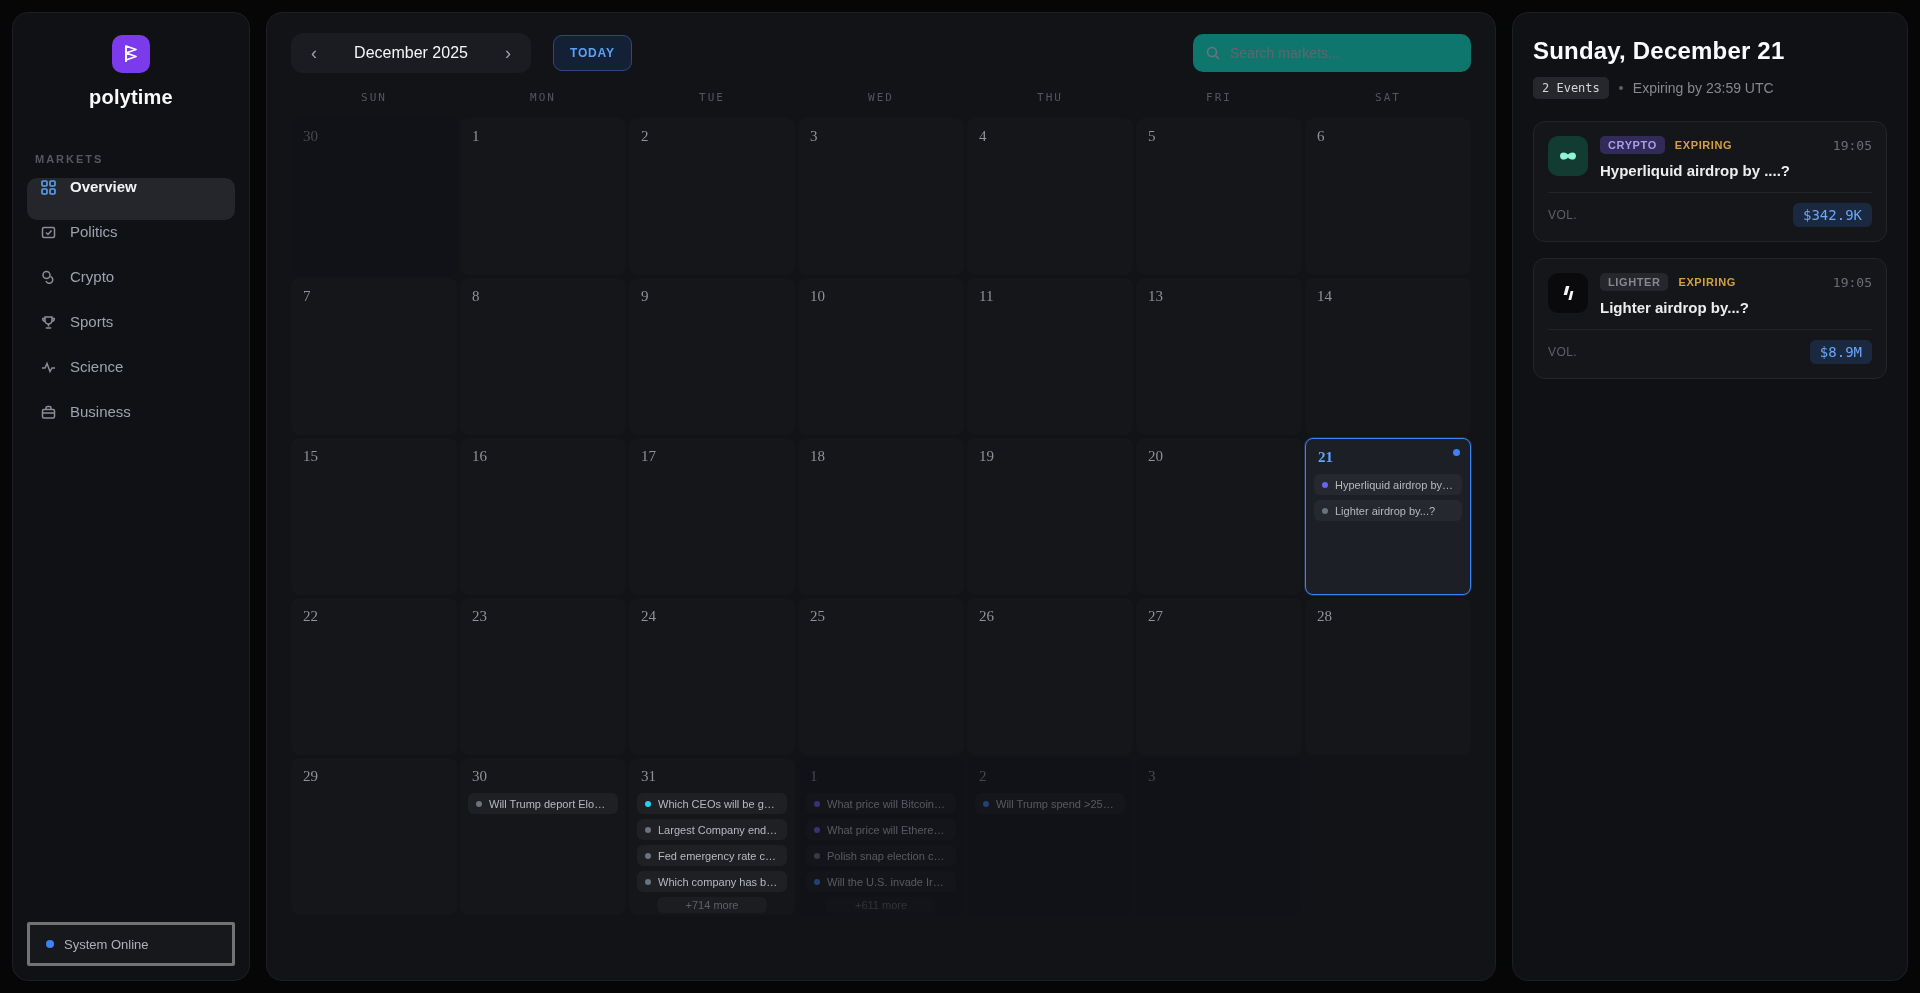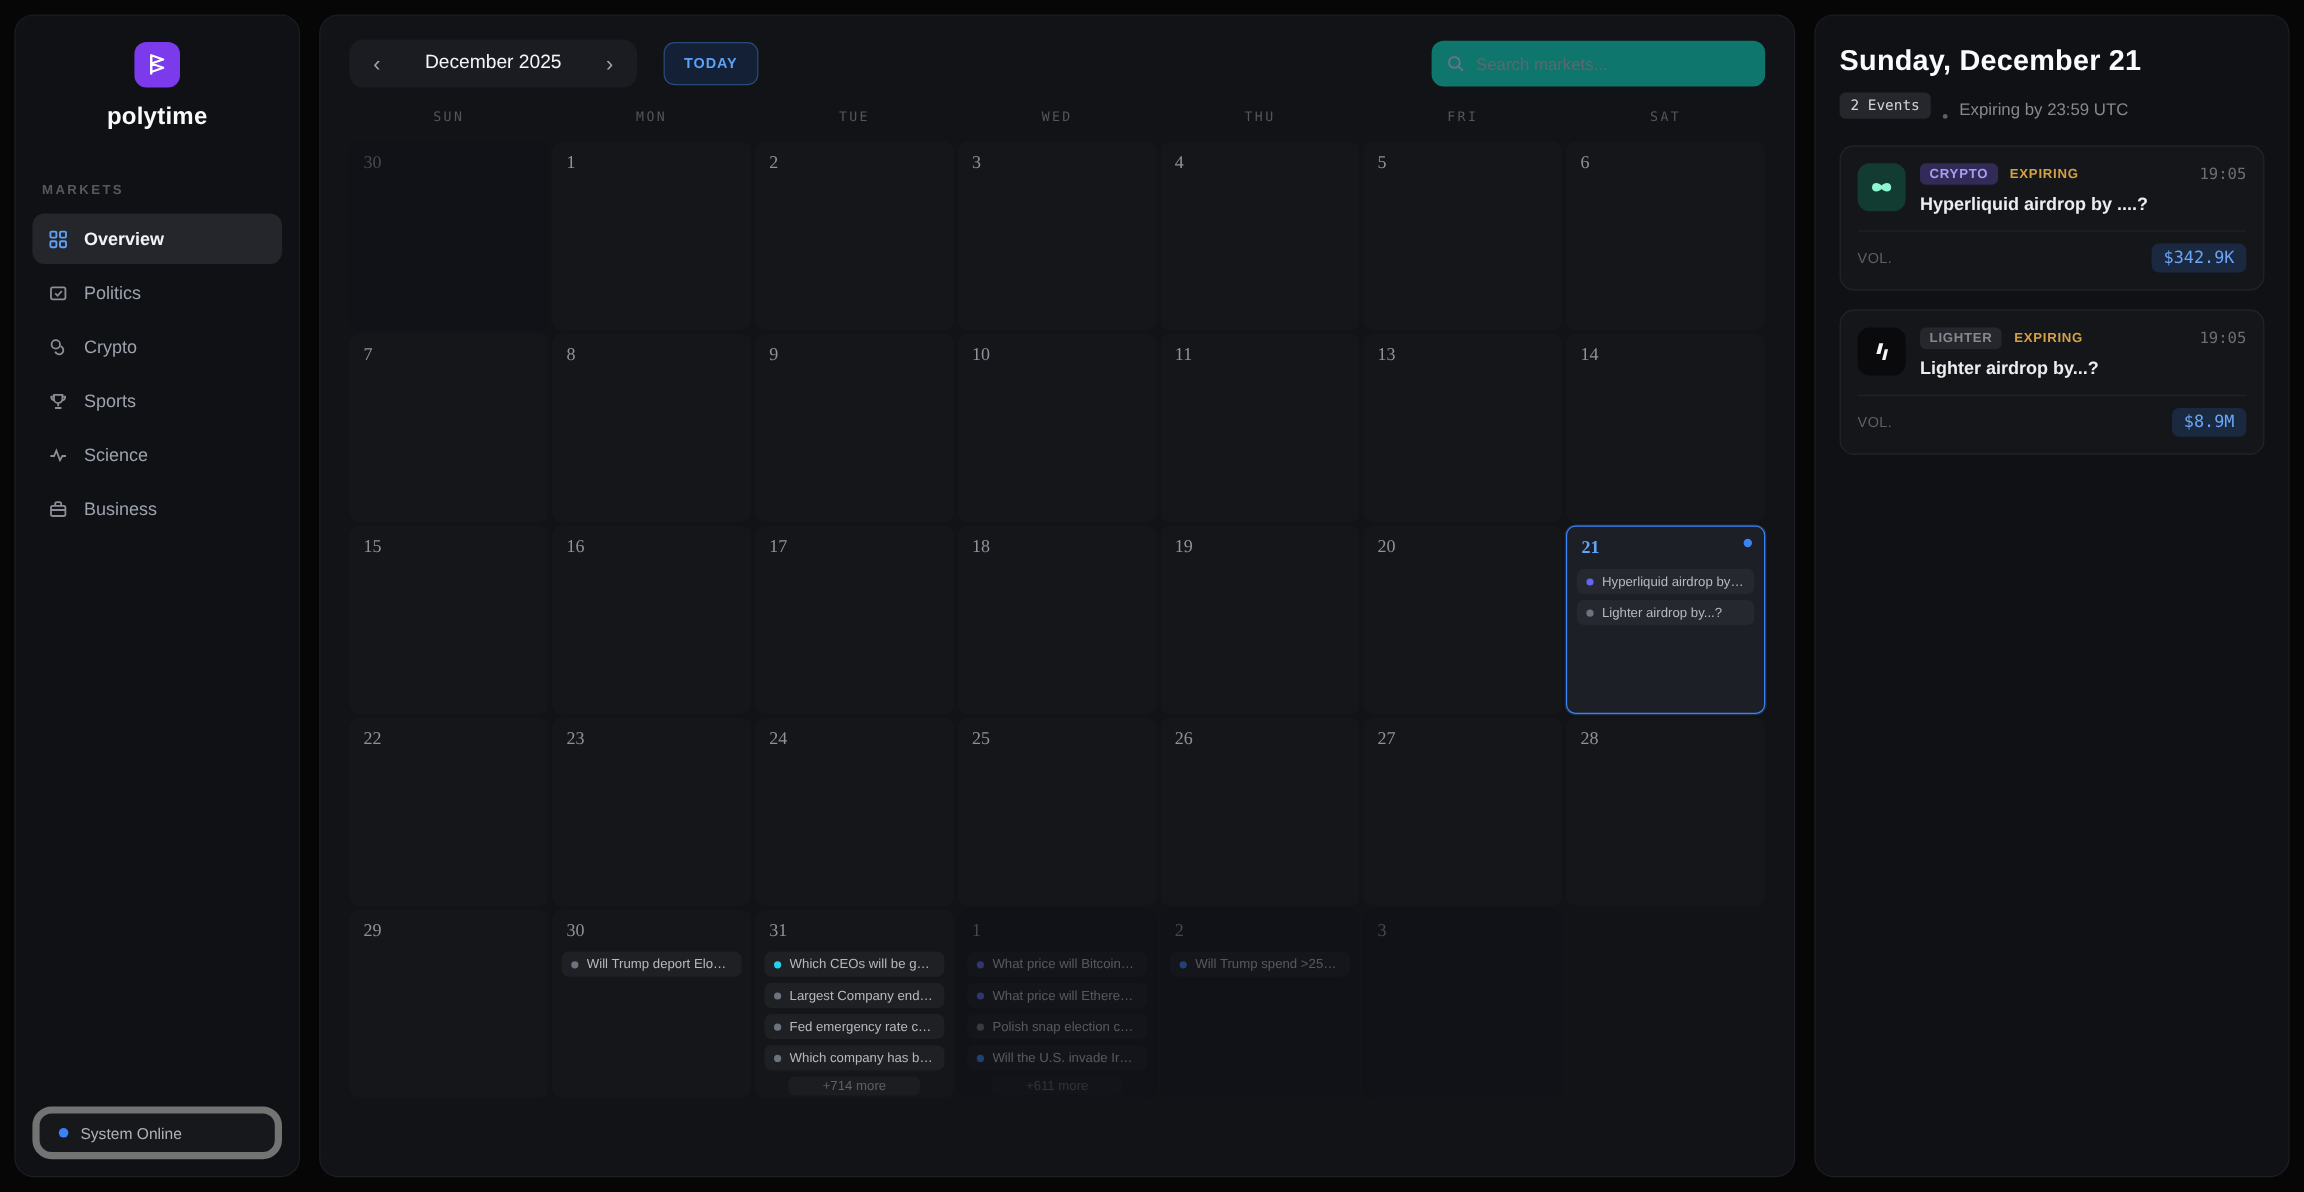--- a/index.html
+++ b/index.html
@@ -13,28 +13,28 @@
   #main    { left:266px; width:1230px; background:#121316; }
   #detail  { left:1512px; width:396px; padding:24px 20px; }
 
   
   .brand { display:flex; align-items:center; gap:13px; padding:0 8px;flex-direction:column; }
   .brand-logo { width:38px; height:38px; border-radius:10px; background:#7c3aed;
     display:flex; align-items:center; justify-content:center; flex:0 0 auto; }
   .brand-name { font-size:20px; font-weight:700; color:#fafafa; letter-spacing:.2px; }
   .section-label { margin:44px 8px 10px; font-size:11px; font-weight:700;
     letter-spacing:2px; color:#55585f; }
-  .nav-item { display:flex; align-items:center; gap:13px; height:42px; margin:3px 0;
+  .nav-item { display:flex; gap:13px; height:42px; margin:3px 0;
     padding:0 12px; border-radius:10px; color:#9ca3af; font-size:15px; cursor:pointer; }
   .nav-item.active { background:#24262b; color:#f2f3f5; font-weight:600; }
   .nav-item .ic { width:18px; height:18px; display:flex; align-items:center; justify-content:center; }
   .nav-item svg { stroke:#8b8e96; }
   .nav-item.active svg { stroke:#5ea0f5; }
   .spacer { flex:1; }
-  .system-box { background:#17181c; border:6px solid #737373; border-radius:16px;
+  .system-box { background:#17181c; border:3px solid #737373; border-radius:2px;
     height:44px; display:flex; align-items:center; gap:10px; padding:0 16px;
     color:#aeb1b8; font-size:13px; }
   .dot { width:8px; height:8px; border-radius:50%; background:#3b82f6; flex:0 0 auto; }
 
   
   .main-header { display:flex; align-items:center; padding:20px 24px 14px; }
   .month-nav { display:flex; align-items:center; background:#1b1c21; border-radius:12px;
     height:40px; padding:0 6px; }
   .month-btn { width:34px; height:34px; border-radius:9px; background:transparent; border:none;
     color:#9ca3af; font-size:18px; cursor:pointer; display:flex; align-items:center; justify-content:center; }
@@ -69,21 +69,21 @@
     font-size:11px; color:#b6b9c0; white-space:nowrap; cursor:pointer; }
   .pill span.txt { overflow:hidden; text-overflow:ellipsis; }
   .pill .pd { width:6px; height:6px; border-radius:50%; flex:0 0 auto; }
   .pd.indigo { background:#6366f1; } .pd.gray { background:#6b7280; }
   .pd.cyan { background:#22d3ee; } .pd.blue { background:#3b82f6; }
   .more { text-align:center; font-size:11px; color:#5d6068; margin:2px 28px 0;
     padding:2px 0; background:rgba(255,255,255,.03); border-radius:6px; cursor:pointer; }
 
   
   .detail-title { font-size:24px; font-weight:700; color:#fafbfc; letter-spacing:.2px; }
-  .detail-sub { display:flex; align-items:flex-end; gap:10px; margin-top:12px; }
+  .detail-sub { display:flex; align-items:center; gap:10px; margin-top:12px; }
   .count-badge { font-family:"DejaVu Sans Mono", monospace; font-size:12px; color:#d3d5da;
     background:#26272c; border-radius:5px; padding:4px 9px; }
   .sub-dot { width:4px; height:4px; border-radius:50%; background:#5d6068; }
   .expiring-note { font-size:14px; color:#85888f; }
   .card { margin-top:22px; background:#15161a; border:1px solid #24252b; border-radius:12px;
     padding:14px; cursor:pointer; }
   .card + .card { margin-top:16px; }
   .card-top { display:flex; gap:12px; }
   .card-icon { width:40px; height:40px; border-radius:10px; flex:0 0 auto;
     display:flex; align-items:center; justify-content:center; }

